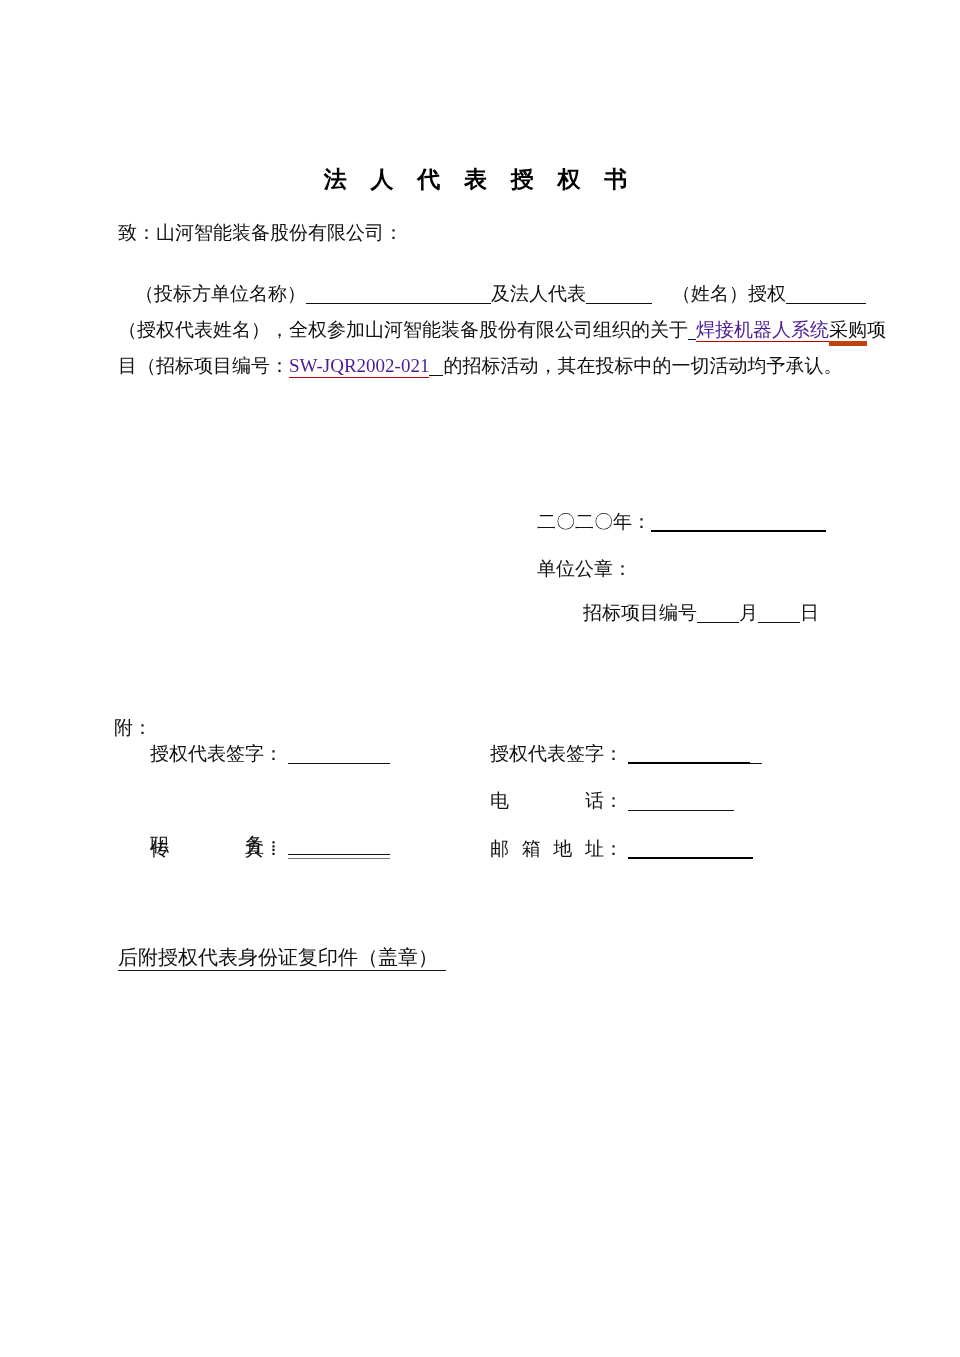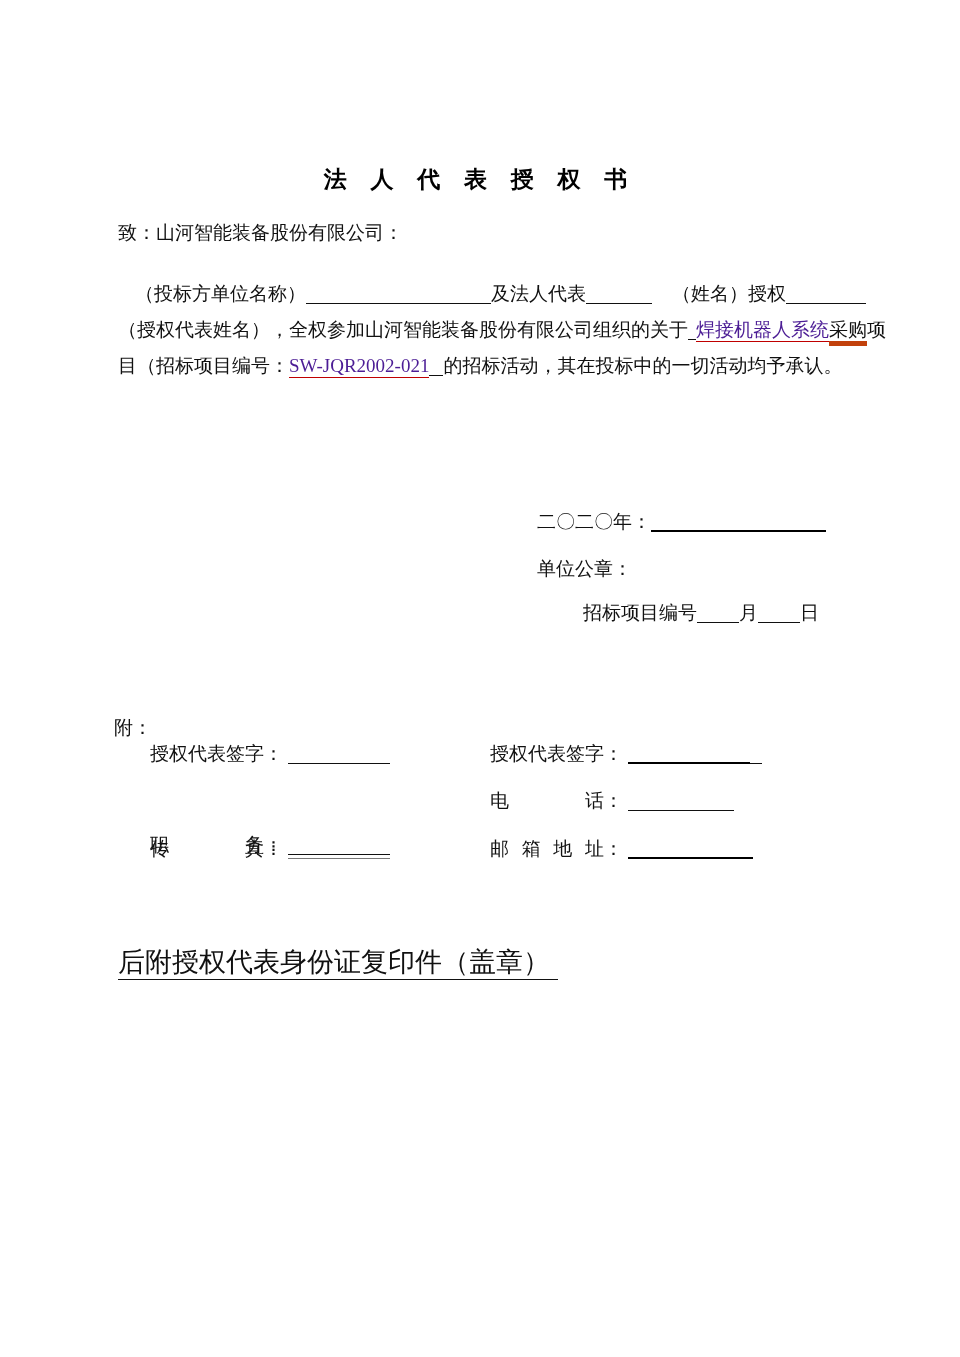--- a/index.html
+++ b/index.html
@@ -45,21 +45,21 @@
     display:inline-block;
     width:114px;
     text-align:justify;
     text-align-last:justify;
     -moz-text-align-last:justify;
     white-space:normal;
   }
   .field{white-space:nowrap;}
   .footer-note{
     left:118px;top:944px;
-    font-size:27px;
+    font-size:20px;
   }
   .footer-note .inner{border-bottom:1px solid #111;padding-bottom:2px;padding-right:8px;}
 </style>
 </head>
 <body>
 
 <div class="page">
 
   <div class="abs title">法 人 代 表 授 权 书</div>
 

